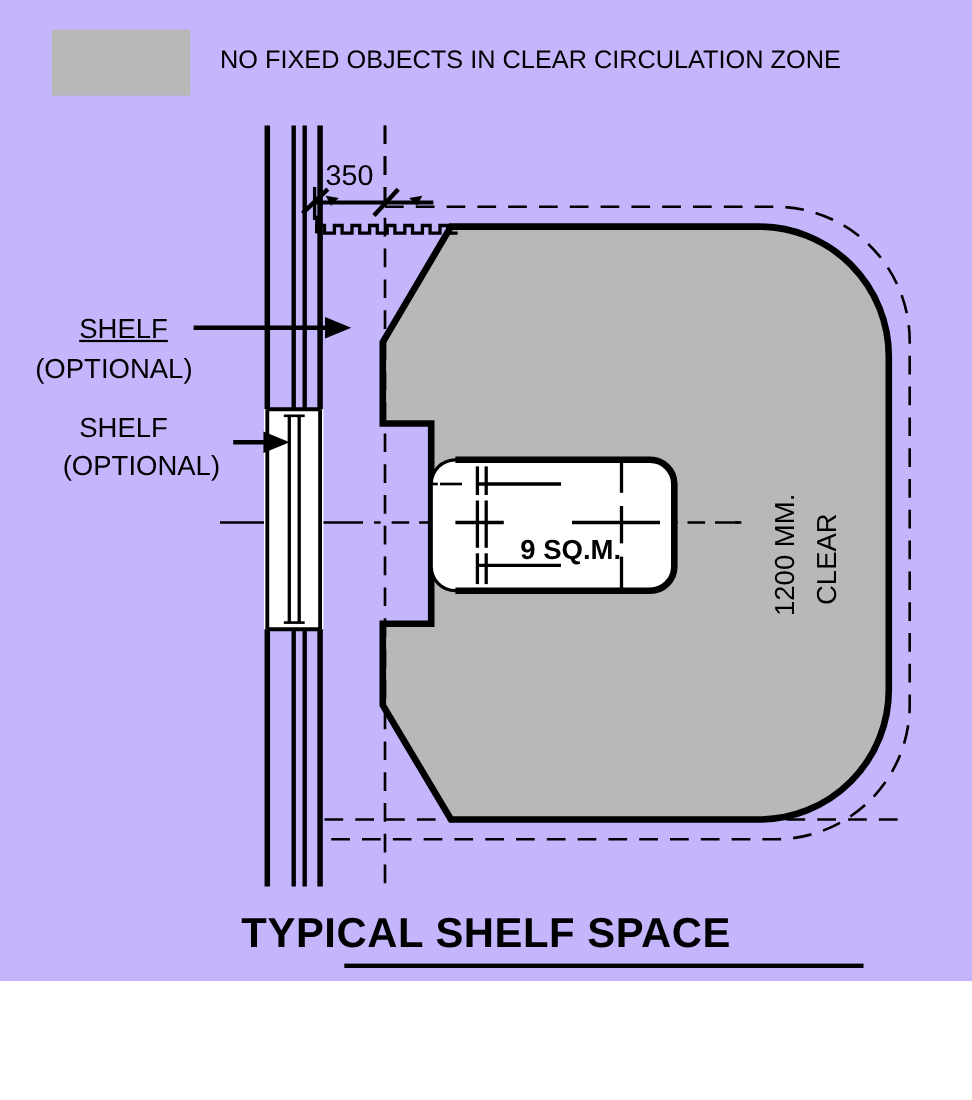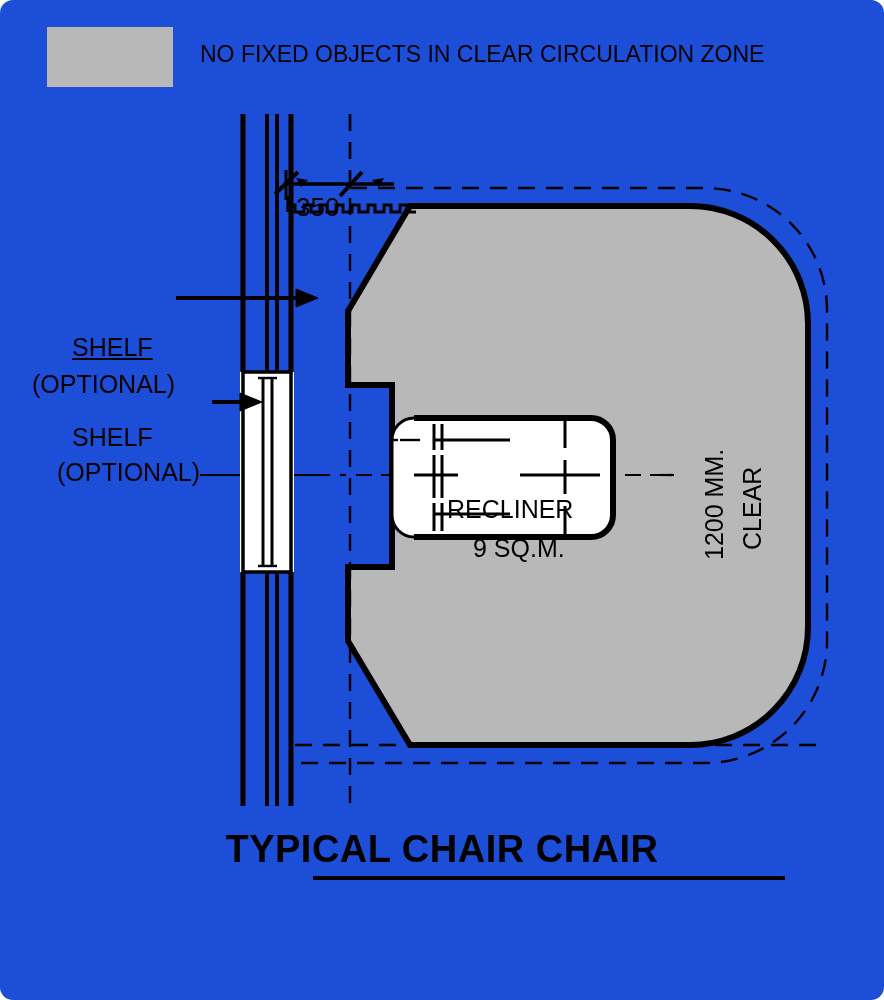--- a/index.html
+++ b/index.html
@@ -7,24 +7,23 @@
     padding: 0;
     background: #ffffff;
   }
   body {
     font-family: "Liberation Sans", sans-serif;
     color: #000000;
   }
   #page {
     position: relative;
     width: 884px;
-    height: 1000px;
-    background: #1d4ed8;
+    height: 892px;
+    background: #c4b5fd;
     overflow: hidden;
-    border-radius: 13px;
   }
   #drawing {
     position: absolute;
     left: 0;
     top: 0;
     width: 884px;
     height: 1000px;
   }
   .legend-swatch {
     position: absolute;
@@ -39,29 +38,28 @@
     left: 200px;
     top: 41px;
     font-size: 23px;
     letter-spacing: 0px;
     white-space: nowrap;
   }
   .lbl {
     position: absolute;
     font-size: 25px;
     white-space: nowrap;
-    margin-top: 48px;
   }
   .lbl-shelf1 { left: 72px;  top: 285px; text-decoration: underline; }
   .lbl-shelf2 { left: 32px;  top: 322px; }
   .lbl-win1   { left: 72px;  top: 375px; }
   .lbl-win2   { left: 57px;  top: 410px; }
   .lbl-dim350 { left: 296px; top: 144px; font-size: 26px; }
   .lbl-recliner { left: 447px; top: 447px; font-size: 25px; }
-  .lbl-sqm      { left: 473px; top: 486px; font-size: 25px; }
+  .lbl-sqm      { left: 473px; top: 486px; font-size: 25px; font-weight: bold; }
   .vrot {
     position: absolute;
     font-size: 25px;
     white-space: nowrap;
     transform-origin: 0 0;
     transform: rotate(-90deg);
   }
   .lbl-clear1 { left: 700px; top: 560px; }
   .lbl-clear2 { left: 738px; top: 550px; }
   .title {
@@ -231,22 +229,21 @@
   <div class="legend-text">NO FIXED OBJECTS IN CLEAR CIRCULATION ZONE</div>
 
   <div class="lbl lbl-dim350">350</div>
 
   <div class="lbl lbl-shelf1">SHELF</div>
   <div class="lbl lbl-shelf2">(OPTIONAL)</div>
 
   <div class="lbl lbl-win1">SHELF</div>
   <div class="lbl lbl-win2">(OPTIONAL)</div>
 
-  <div class="lbl lbl-recliner">RECLINER</div>
   <div class="lbl lbl-sqm">9 SQ.M.</div>
 
   <div class="vrot lbl-clear1">1200 MM.</div>
   <div class="vrot lbl-clear2">CLEAR</div>
 
-  <div class="title">TYPICAL CHAIR CHAIR</div>
+  <div class="title">TYPICAL SHELF SPACE</div>
   <div class="title-rule"></div>
 
 </div>
 
 </body></html>

